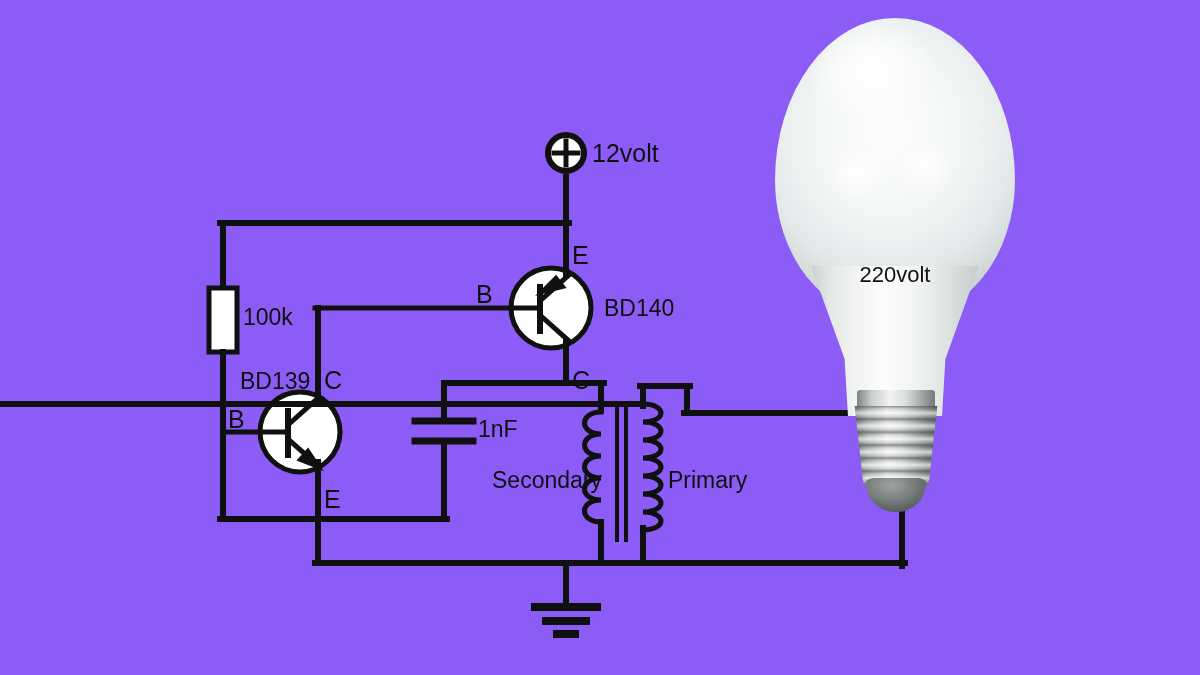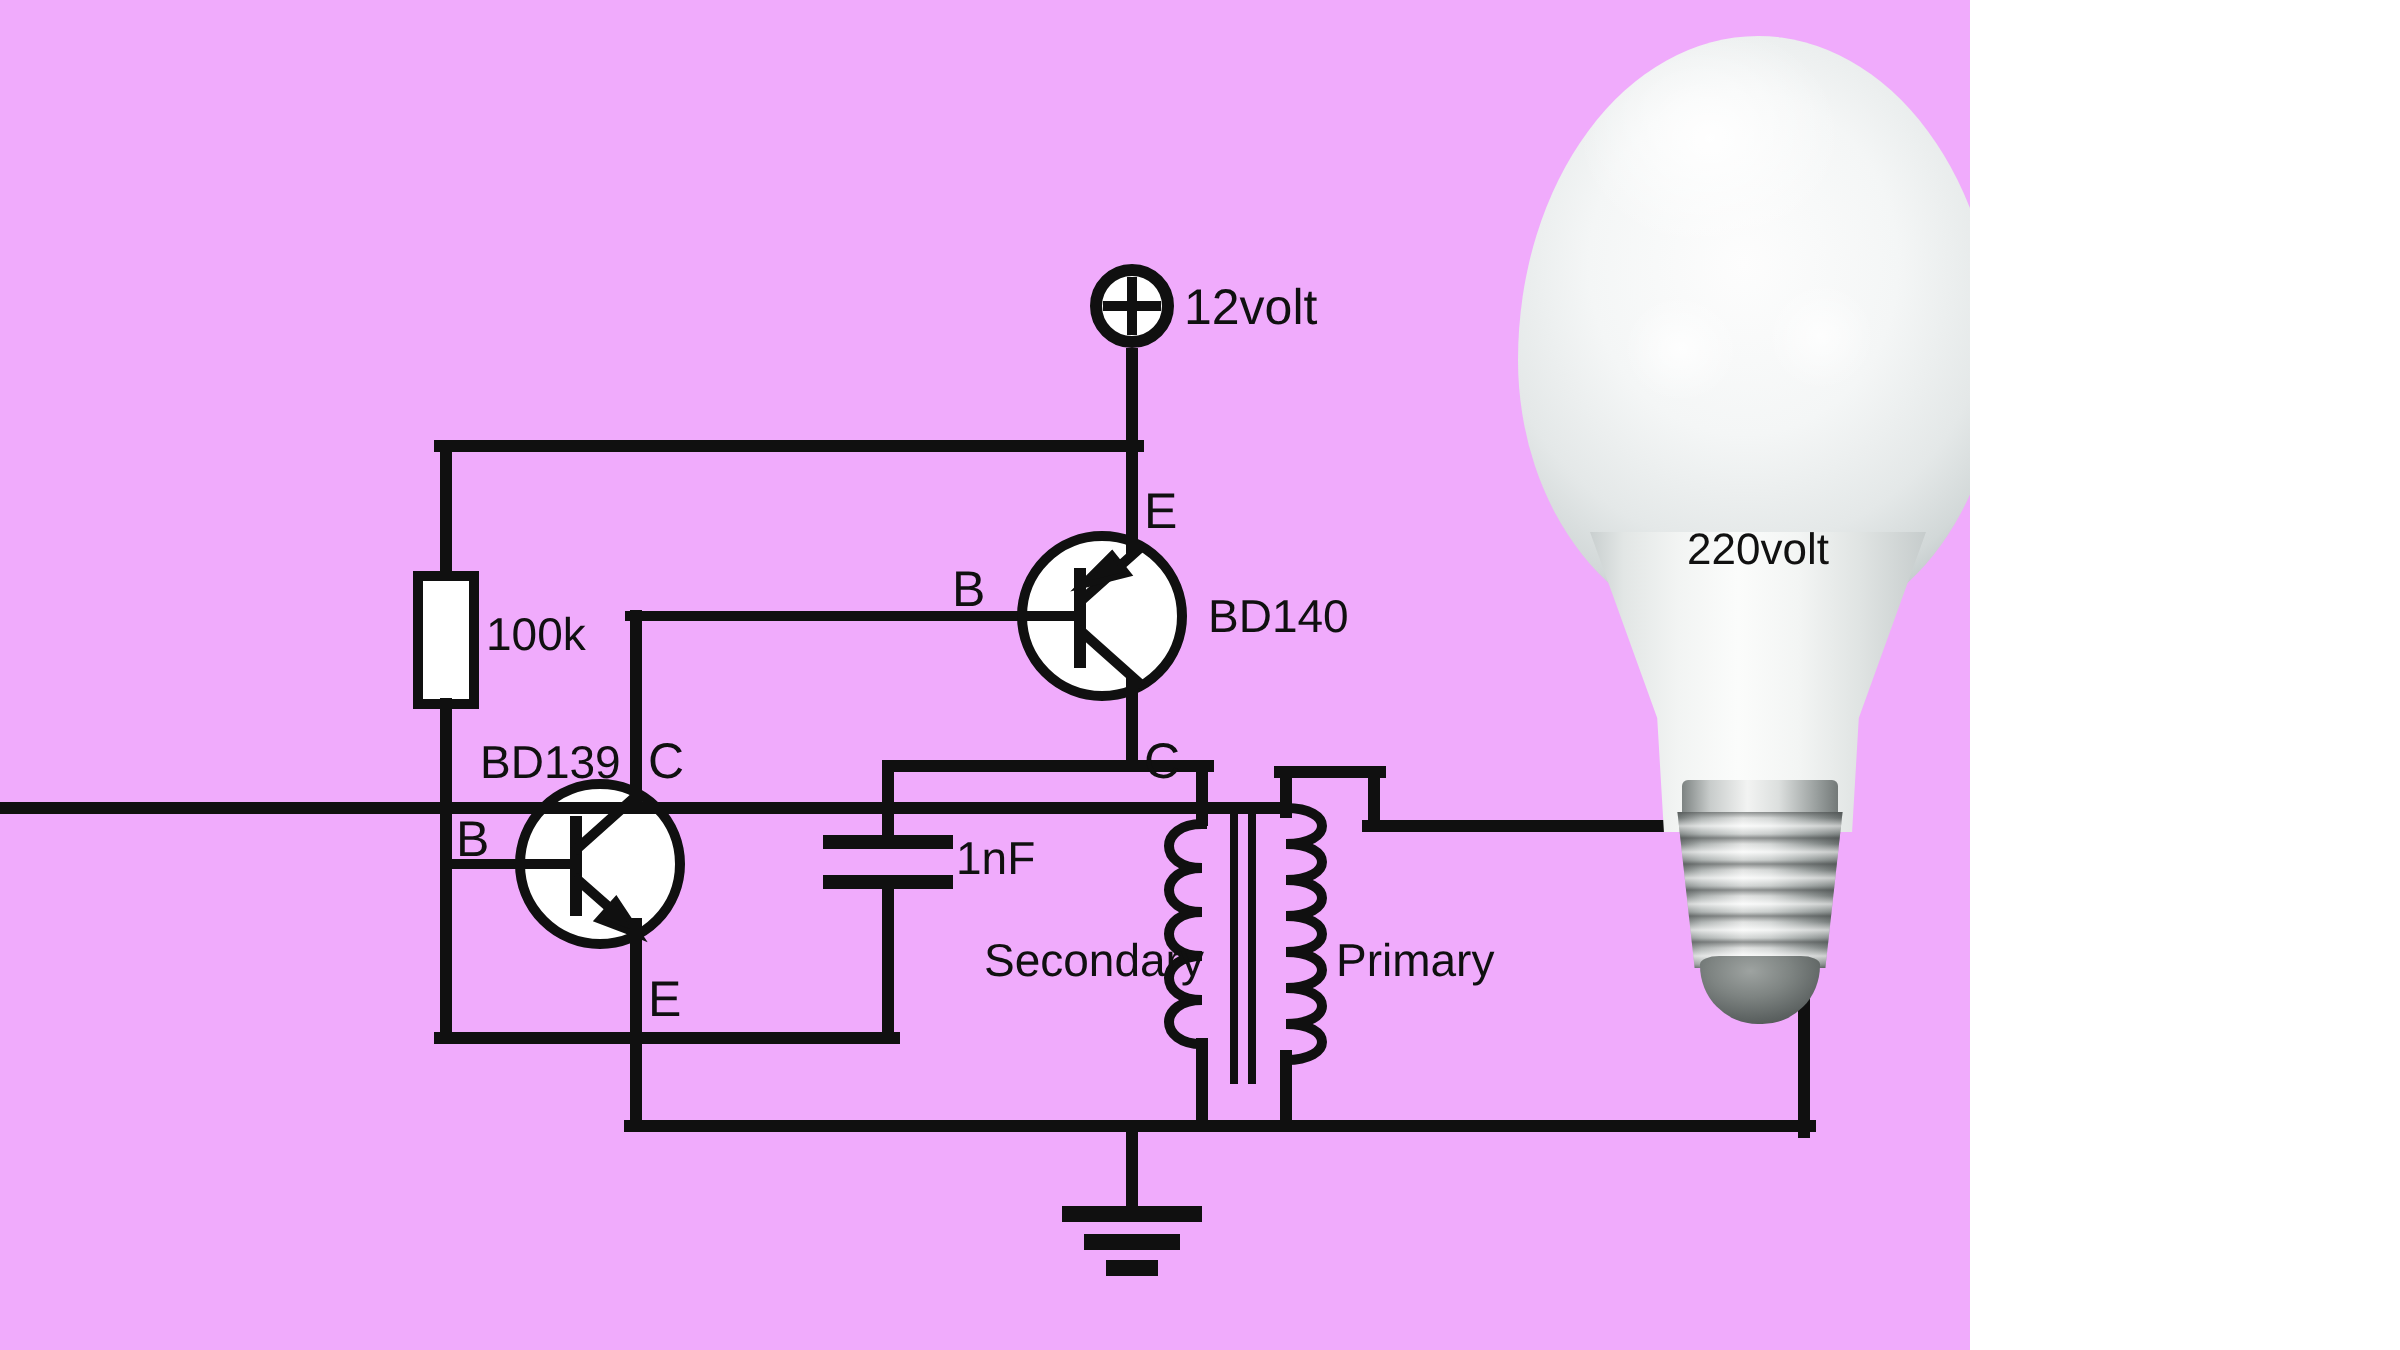--- a/index.html
+++ b/index.html
@@ -6,43 +6,43 @@
   html, body {
     margin: 0;
     padding: 0;
     background: #ffffff;
   }
   body {
     font-family: "Liberation Sans", sans-serif;
   }
   #canvas {
     position: relative;
-    width: 985px;
+    width: 1200px;
     height: 675px;
-    background: #f0abfc;
+    background: #8b5cf6;
     overflow: hidden;
   }
   #schematic {
     position: absolute;
     left: 0;
     top: 0;
     width: 1200px;
     height: 675px;
   }
   .lbl {
     font-family: "Liberation Sans", sans-serif;
     fill: #101010;
   }
   .lbl-22 { font-size: 23px; }
   .lbl-24 { font-size: 25px; }
 
   
   #bulb-group {
     position: absolute;
-    left: 733px;
+    left: 749px;
     top: 18px;
     width: 290px;
     height: 500px;
   }
   #bulb-glass {
     position: absolute;
     left: 26px;
     top: 0px;
     width: 240px;
     height: 300px;

